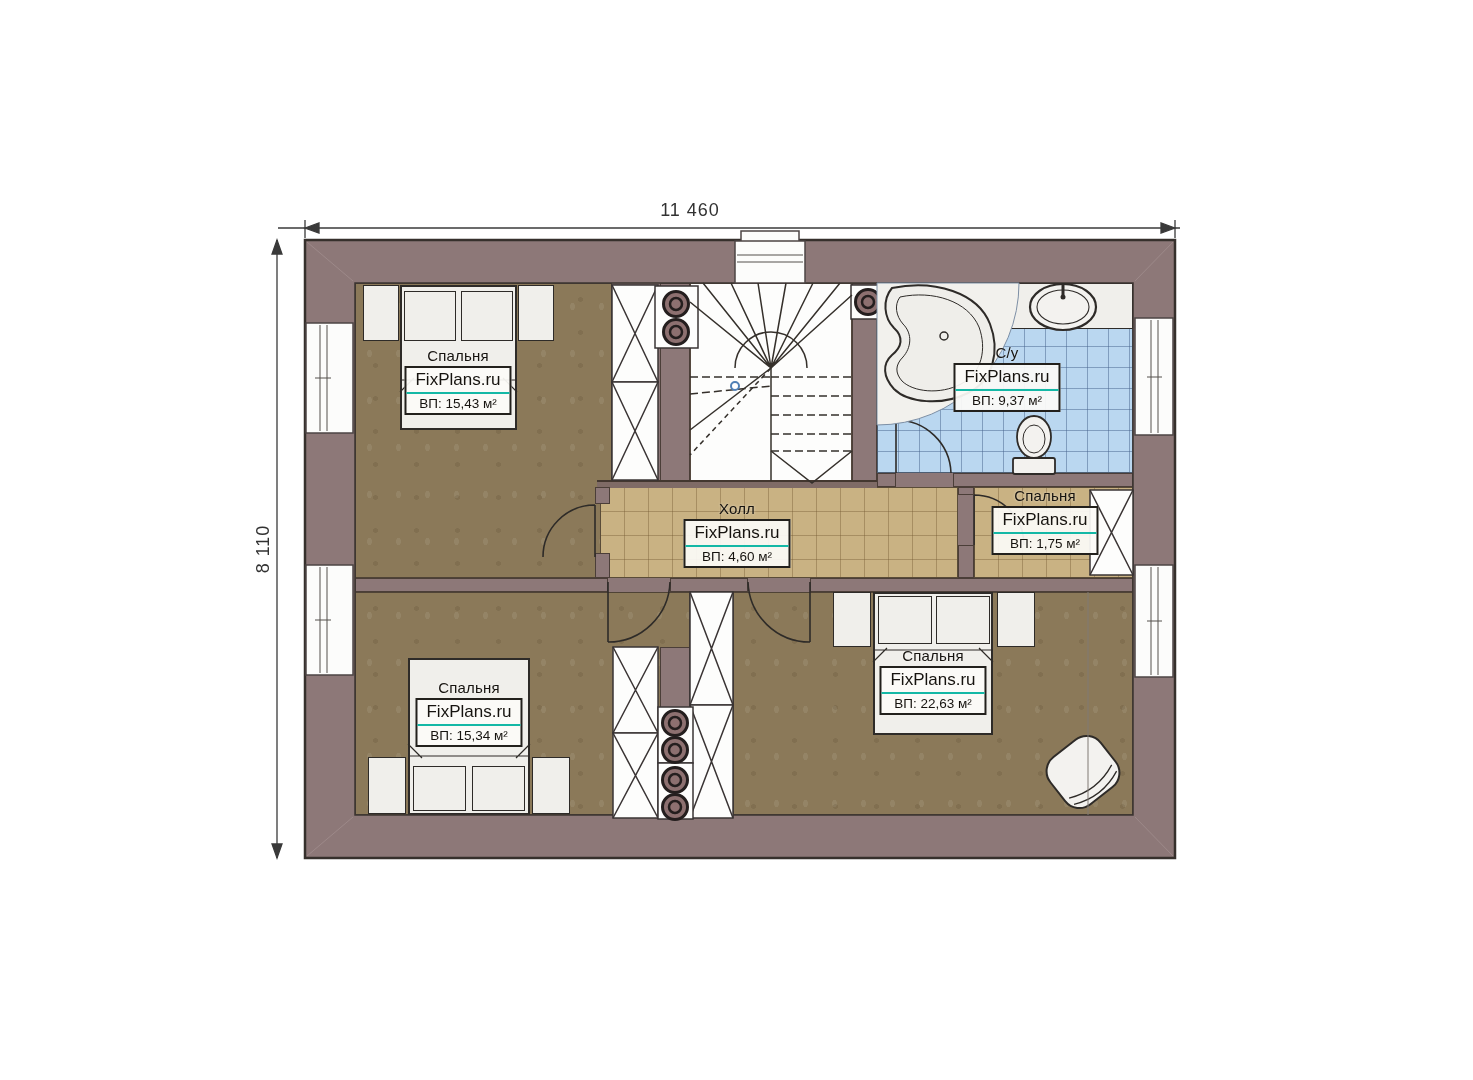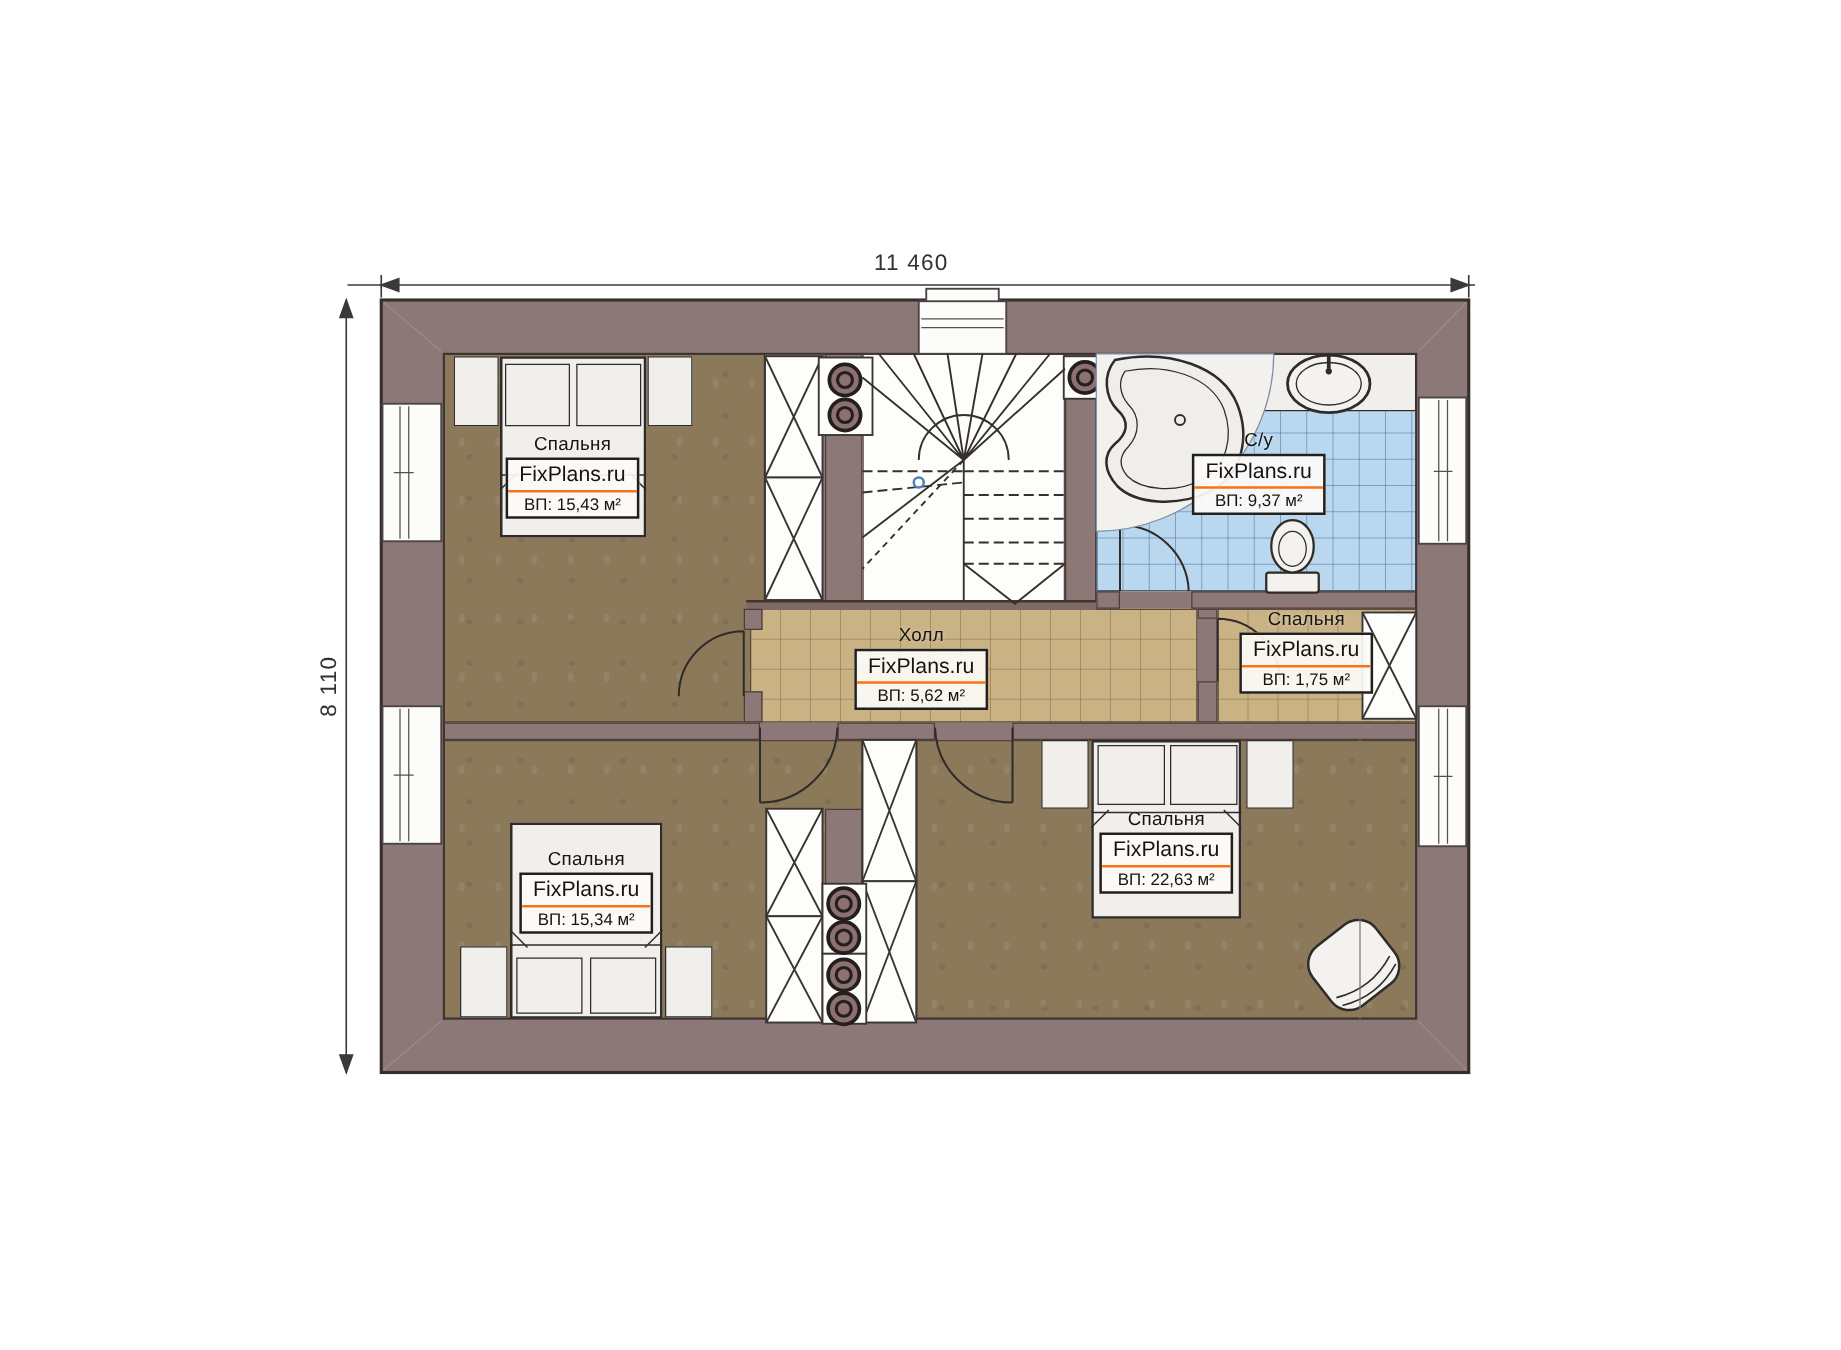--- a/index.html
+++ b/index.html
@@ -21,21 +21,21 @@
   .floor-white{background:#fdfdfc;box-shadow:inset 0 0 0 1px #55493f}
   .wall{background:#8d7878;border:1px solid #4b3e38;box-sizing:border-box}
   .wall.thin{border:none;background:#7f6b66;border-top:2px solid #43372f;box-sizing:border-box}
   .furn{background:#f0efeb;border:2px solid #2e2b28;box-sizing:border-box;position:absolute}
   .furn.light{border-width:1px}
   .room-label{position:absolute;transform:translateX(-50%);text-align:center;z-index:30;color:#16130f}
   .room-name{font-size:15px;font-weight:400;margin-bottom:2px;letter-spacing:.2px;
              text-shadow:0 0 3px rgba(255,255,255,.55)}
   .room-box{display:inline-block;border:2px solid #22201c;background:rgba(252,251,247,.93)}
   .room-brand{font-size:17px;padding:2px 9px}
-  .room-area{font-size:13.5px;padding:2px 9px;border-top:2px solid #f97316}
+  .room-area{font-size:13.5px;padding:2px 9px;border-top:2px solid #14b8a6}
   .dim-label{position:absolute;font-size:18px;color:#323232;z-index:30;letter-spacing:1px}
   svg.overlay{position:absolute;left:0;top:0;z-index:20;pointer-events:none}
 </style>
 </head>
 <body>
 
 <div class="stage">
 
   <div class="abs" style="left:305px;top:240px;width:870px;height:618px;background:#8d7878;z-index:1"></div>
 
@@ -222,21 +222,21 @@
     <div class="room-box">
       <div class="room-brand">FixPlans.ru</div>
       <div class="room-area">ВП: 9,37 м²</div>
     </div>
   </div>
 
   <div class="room-label" style="left:737px;top:500px">
     <div class="room-name">Холл</div>
     <div class="room-box">
       <div class="room-brand">FixPlans.ru</div>
-      <div class="room-area">ВП: 5,62 м²</div>
+      <div class="room-area">ВП: 4,60 м²</div>
     </div>
   </div>
 
   <div class="room-label" style="left:1045px;top:487px">
     <div class="room-name">Спальня</div>
     <div class="room-box">
       <div class="room-brand">FixPlans.ru</div>
       <div class="room-area">ВП: 1,75 м²</div>
     </div>
   </div>
@@ -250,16 +250,16 @@
   </div>
 
   <div class="room-label" style="left:933px;top:647px">
     <div class="room-name">Спальня</div>
     <div class="room-box">
       <div class="room-brand">FixPlans.ru</div>
       <div class="room-area">ВП: 22,63 м²</div>
     </div>
   </div>
 
-  <div class="dim-label" style="left:729px;top:200px;transform:translateX(-50%)">11 460</div>
+  <div class="dim-label" style="left:690px;top:200px;transform:translateX(-50%)">11 460</div>
   <div class="dim-label" style="left:263px;top:549px;transform:translate(-50%,-50%) rotate(-90deg)">8 110</div>
 
 </div>
 
 </body></html>

